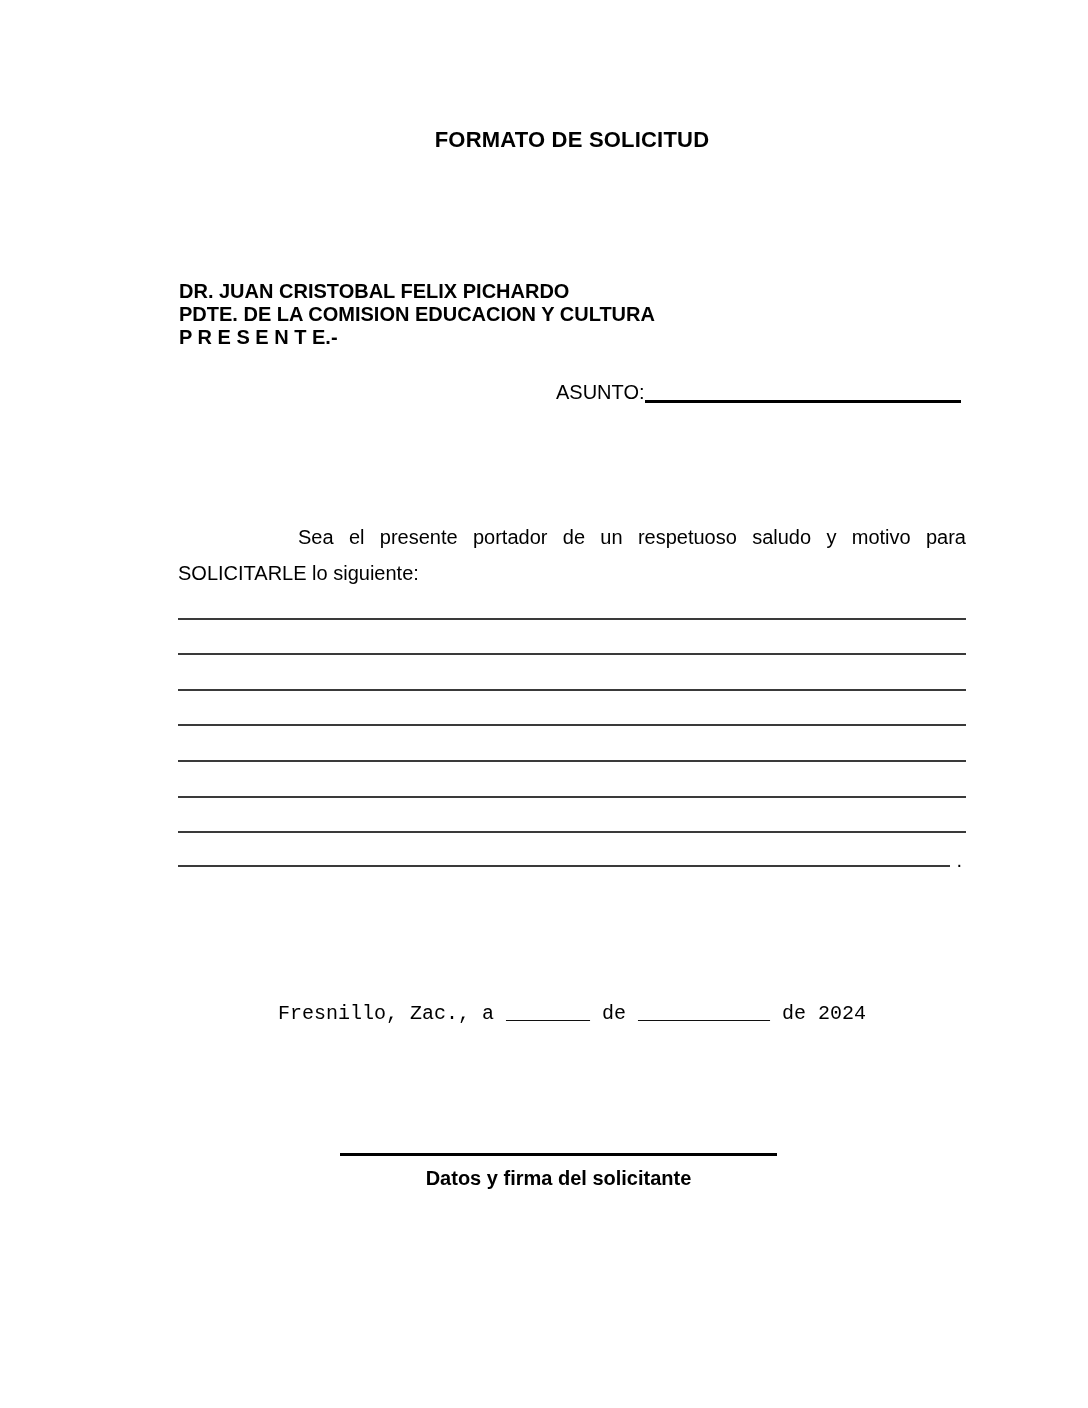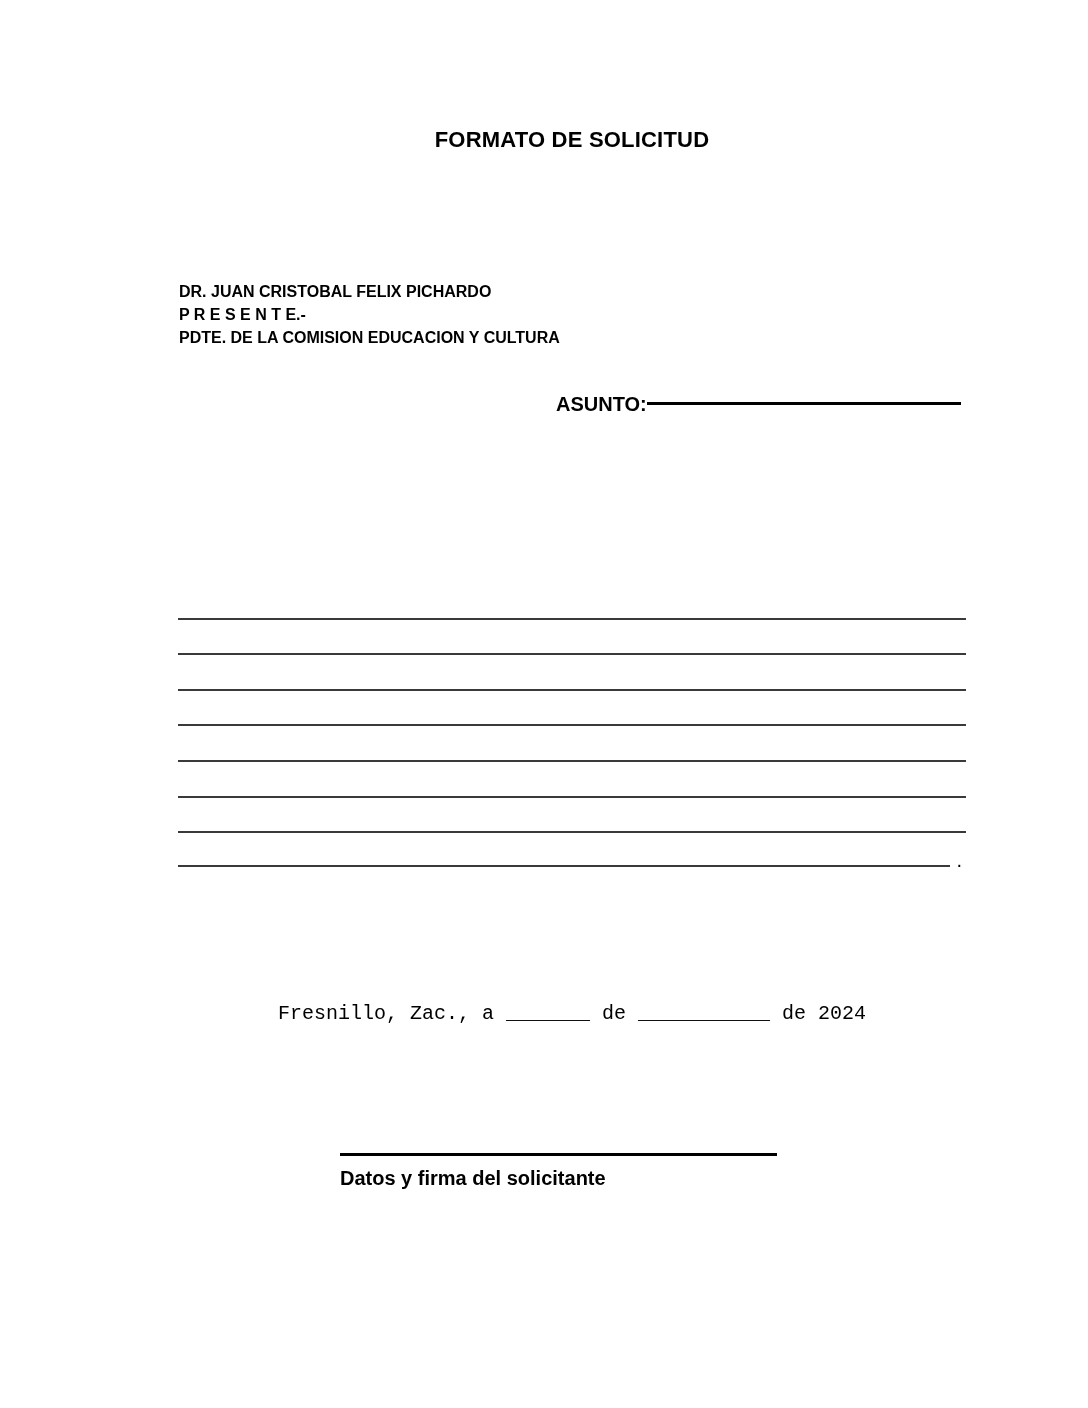--- a/index.html
+++ b/index.html
@@ -26,33 +26,33 @@
     line-height: 27px;
     letter-spacing: 0.2px;
   }
 
   
   .recipient {
     position: absolute;
     top: 280px;
     left: 151px;
     font-weight: 700;
-    font-size: 16px;
+    font-size: 20px;
     line-height: 23px;
   }
 
   
   .subject-row {
     position: absolute;
-    top: 392px;
+    top: 380px;
     left: 528px;
     width: 405px;
     display: flex;
-    align-items: center;
-    font-weight: 700;
+    align-items: flex-end;
+    font-weight: 400;
     font-size: 20px;
     line-height: 24px;
     white-space: nowrap;
   }
   .subject-blank {
     flex: 1 1 auto;
     border-bottom: 3px solid #000000;
     margin-bottom: 1px;
   }
 
@@ -110,21 +110,21 @@
     white-space: pre;
     font-family: Liberation Mono, monospace;
   }
 
   
   .signature {
     position: absolute;
     top: 1130px;
     left: 312px;
     width: 437px;
-    text-align: left;
+    text-align: center;
   }
   .sig-line {
     height: 23px;
     border-bottom: 3px solid #000000;
   }
   .sig-caption {
     margin-top: 11px;
     font-weight: 700;
     font-size: 20px;
     line-height: 23px;
@@ -134,29 +134,30 @@
 <body>
 
 <div class="page">
 
   <header class="doc-title">
     <div>FORMATO DE SOLICITUD</div>
   </header>
 
   <section class="recipient">
     <div>DR. JUAN CRISTOBAL FELIX PICHARDO</div>
+    <div>PDTE. DE LA COMISION EDUCACION Y CULTURA</div>
     <div>P R E S E N T E.-</div>
-    <div>PDTE. DE LA COMISION EDUCACION Y CULTURA</div>
   </section>
 
   <div class="subject-row">
     <span class="subject-label">ASUNTO:</span>
     <span class="subject-blank"></span>
   </div>
 
+  <p class="body-par">Sea el presente portador de un respetuoso saludo y motivo para SOLICITARLE lo siguiente:</p>
 
   <div class="ruled-lines">
       <div class="ruled-line"></div>
       <div class="ruled-line"></div>
       <div class="ruled-line"></div>
       <div class="ruled-line"></div>
       <div class="ruled-line"></div>
       <div class="ruled-line"></div>
       <div class="ruled-line"></div>
       <div class="ruled-line last">

